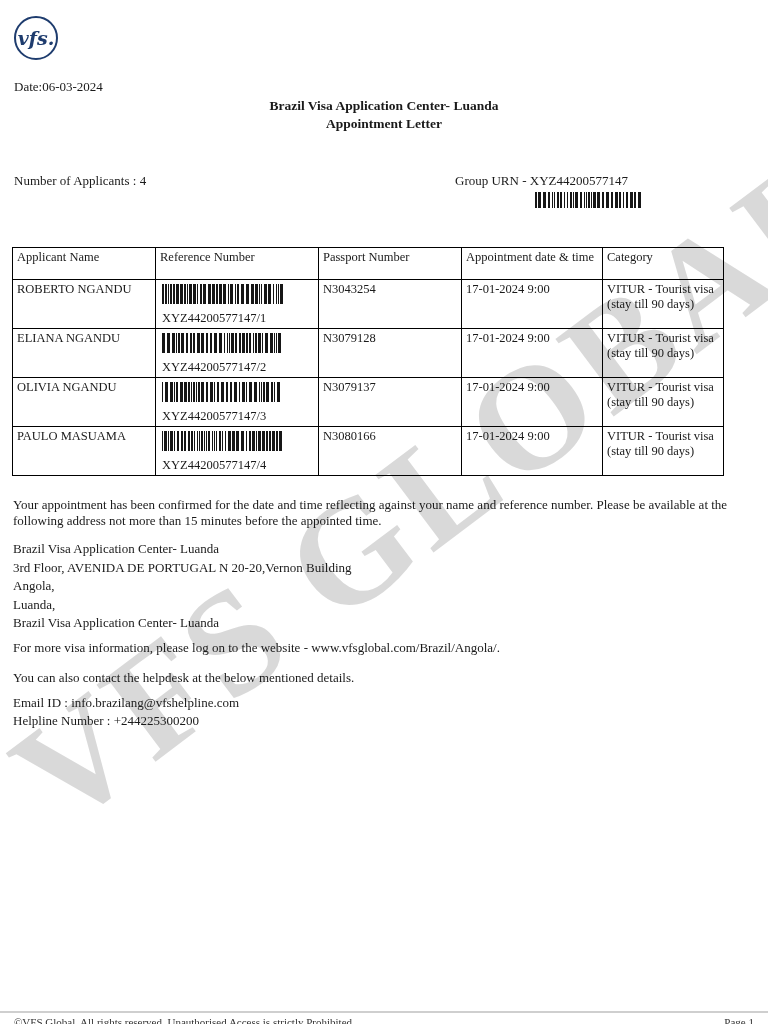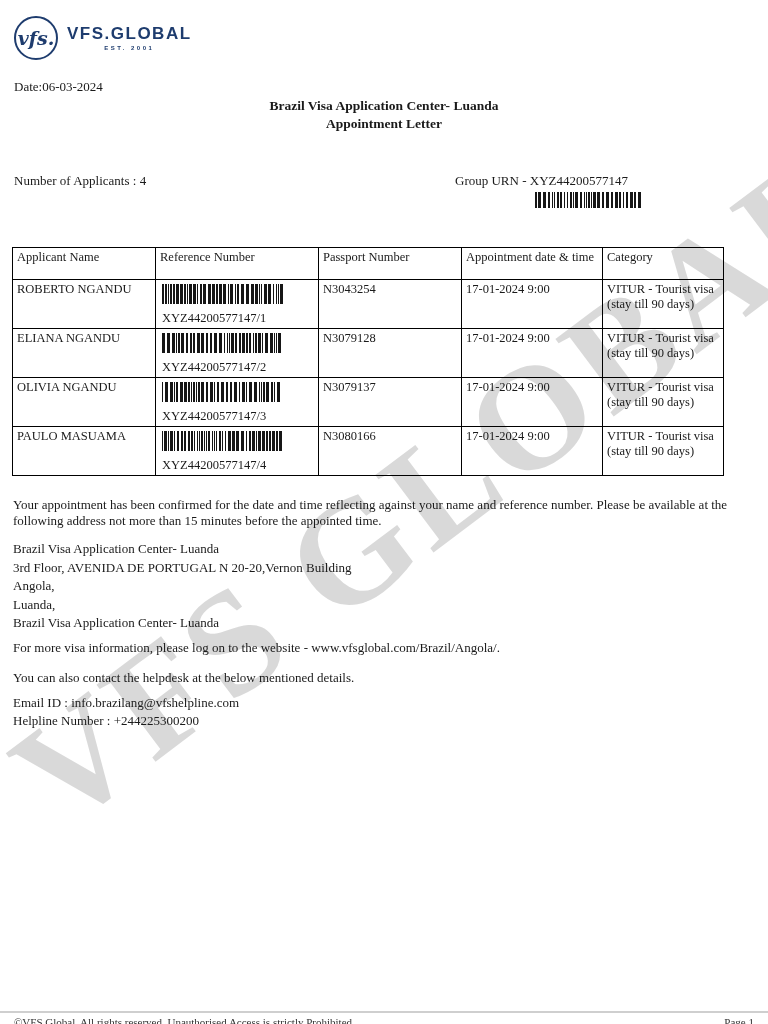--- a/index.html
+++ b/index.html
@@ -85,24 +85,20 @@
 <body>
 
 <div class="page">
 
   <div class="watermark">VFS GLOBAL</div>
 
   <div class="content">
 
     <div class="logo">
       <div class="logo-circle">vfs.</div>
-      <div>
-        <div class="logo-word">VFS.GLOBAL</div>
-        <div class="logo-est">EST. 2001</div>
-      </div>
     </div>
 
     <div class="date-line">Date:06-03-2024</div>
 
     <div class="title-block">
       <div class="title-line">Brazil Visa Application Center- Luanda</div>
       <div class="title-line">Appointment Letter</div>
     </div>
 
     <div class="meta-left">Number of Applicants : 4</div>

